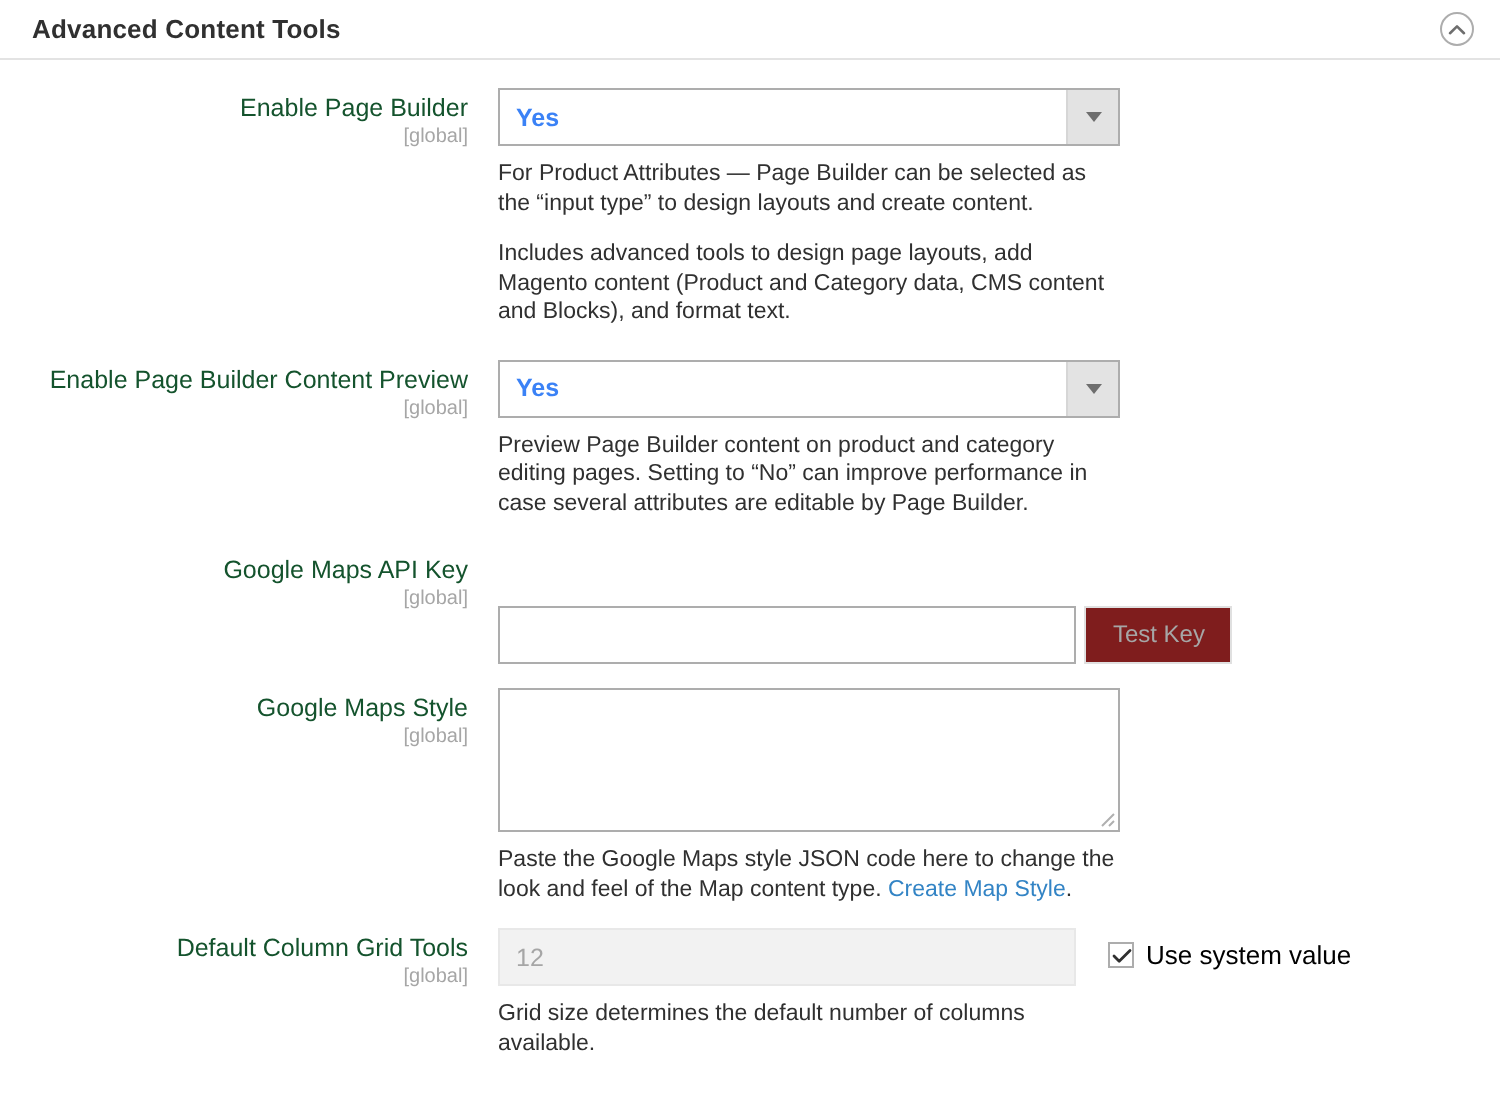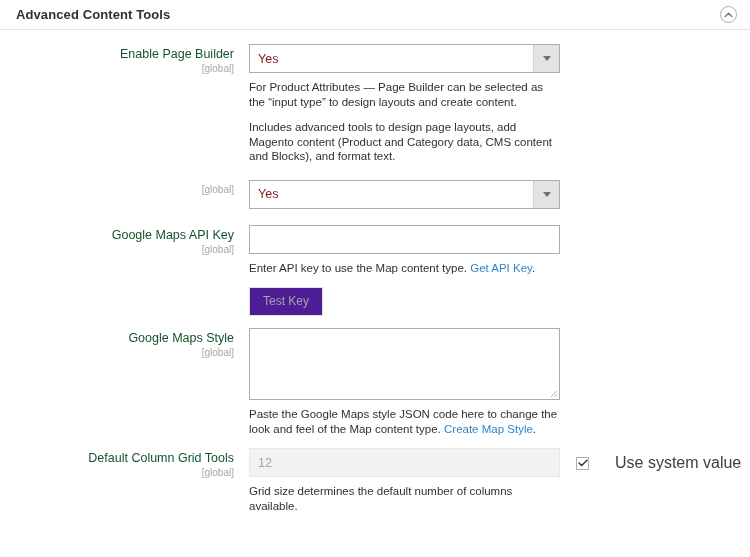--- a/index.html
+++ b/index.html
@@ -92,44 +92,45 @@
     width: 311px;
     height: 29px;
     border: 1px solid #adadad;
     background: #ffffff;
     display: flex;
     align-items: center;
     cursor: pointer;
   }
   .select-value {
     font-size: 12.5px;
-    color: #7f1d1d;
+    color: #3b82f6;
     padding-left: 8px;
     flex: 1 1 auto;
+    font-weight: bold;
   }
   .select-arrow {
     width: 26px;
     height: 27px;
     background: #e3e3e3;
     border-left: 1px solid #d6d6d6;
     display: flex;
     align-items: center;
     justify-content: center;
     flex: 0 0 26px;
   }
   .caret-down {
     width: 0; height: 0;
     border-left: 4px solid transparent;
     border-right: 4px solid transparent;
     border-top: 5px solid #6e6e6e;
   }
 
   
   .text-input {
-    width: 311px;
+    width: 289px;
     height: 29px;
     border: 1px solid #adadad;
     background: #ffffff;
     font-family: "Liberation Sans", sans-serif;
     font-size: 12.5px;
     color: #303030;
     padding: 0 8px;
   }
   .text-input.disabled {
     background: #f2f2f2;
@@ -170,24 +171,24 @@
   }
   .help-text + .help-text { margin-top: 11px; }
   .help-text a, .inline-link {
     color: #3384c5;
     text-decoration: none;
     cursor: pointer;
   }
 
   
   .test-key-btn {
-    margin-top: 12px;
+    margin-top: 28px;
     display: inline-block;
     padding: 6px 13px 7px;
-    background: #4c1d95;
+    background: #7f1d1d;
     border: 1px solid #e0e0e0;
     font-family: "Liberation Sans", sans-serif;
     font-size: 12px;
     color: #a6a6a6;
     cursor: default;
   }
 
   
   .row-with-sysvalue { display: flex; align-items: flex-start; }
   .sysvalue {
@@ -203,24 +204,23 @@
     border: 1px solid #adadad;
     background: #fff;
     margin-right: 6px;
     display: flex;
     align-items: center;
     justify-content: center;
     cursor: pointer;
     flex: 0 0 13px;
   }
   .sysvalue-label {
-    font-size: 16px;
-    color: #404040;
-    cursor: pointer;
-    margin-left: 20px;
+    font-size: 13px;
+    color: #000000;
+    cursor: pointer;
   }
   .spacer-12 { height: 12px; }
   .spacer-16 { height: 16px; }
 </style>
 </head>
 <body>
 
 <div class="section">
 
   <div class="section-header">
@@ -248,44 +248,43 @@
         </div>
         <div class="help-text">For Product Attributes — Page Builder can be selected as the “input type” to design layouts and create content.</div>
         <div class="help-text">Includes advanced tools to design page layouts, add Magento content (Product and Category data, CMS content and Blocks), and format text.</div>
       </div>
     </div>
 
     <div class="spacer-16"></div>
 
     <div class="field-row">
       <div class="label-col">
+        <span class="field-label">Enable Page Builder Content Preview</span>
         <span class="scope-label">[global]</span>
       </div>
       <div class="control-col">
         <div class="select-wrap">
           <span class="select-value">Yes</span>
           <span class="select-arrow">
             <span class="caret-down"></span>
           </span>
         </div>
+        <div class="help-text">Preview Page Builder content on product and category editing pages. Setting to “No” can improve performance in case several attributes are editable by Page Builder.</div>
       </div>
     </div>
 
     <div class="spacer-16"></div>
 
     <div class="field-row">
       <div class="label-col">
         <span class="field-label">Google Maps API Key</span>
         <span class="scope-label">[global]</span>
       </div>
       <div class="control-col">
         <input class="text-input" type="text" value="" style="">
-        <div class="help-text">
-          <span>Enter API key to use the Map content type. </span><span class="inline-link">Get API Key</span><span>.</span>
-        </div>
         <div class="test-key-btn">Test Key</div>
       </div>
     </div>
 
     <div class="spacer-12"></div>
 
     <div class="field-row">
       <div class="label-col">
         <span class="field-label">Google Maps Style</span>
         <span class="scope-label">[global]</span>

